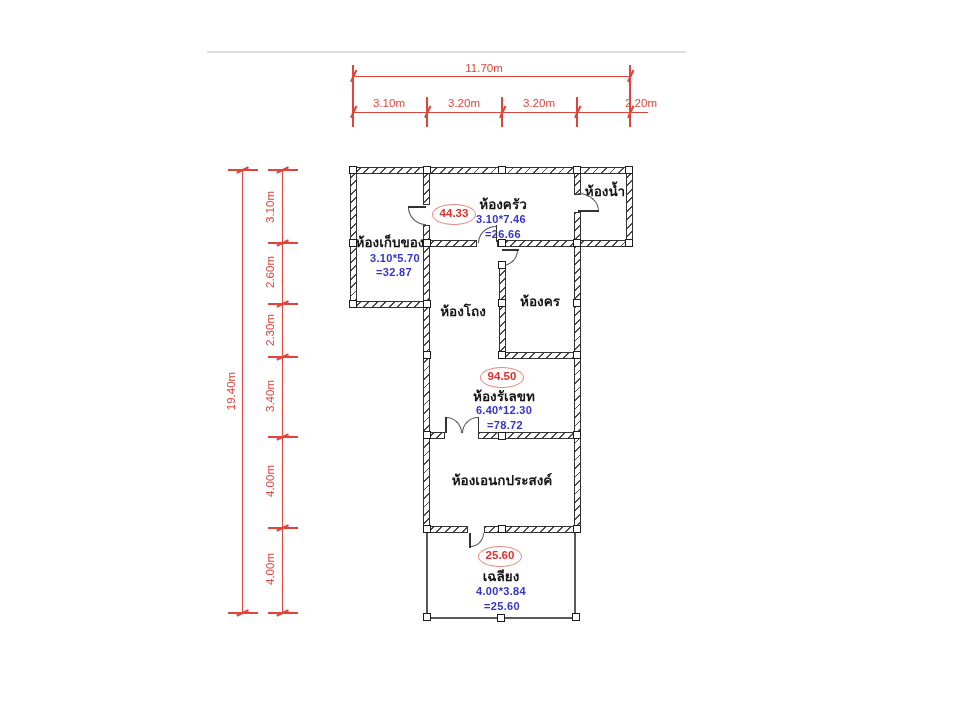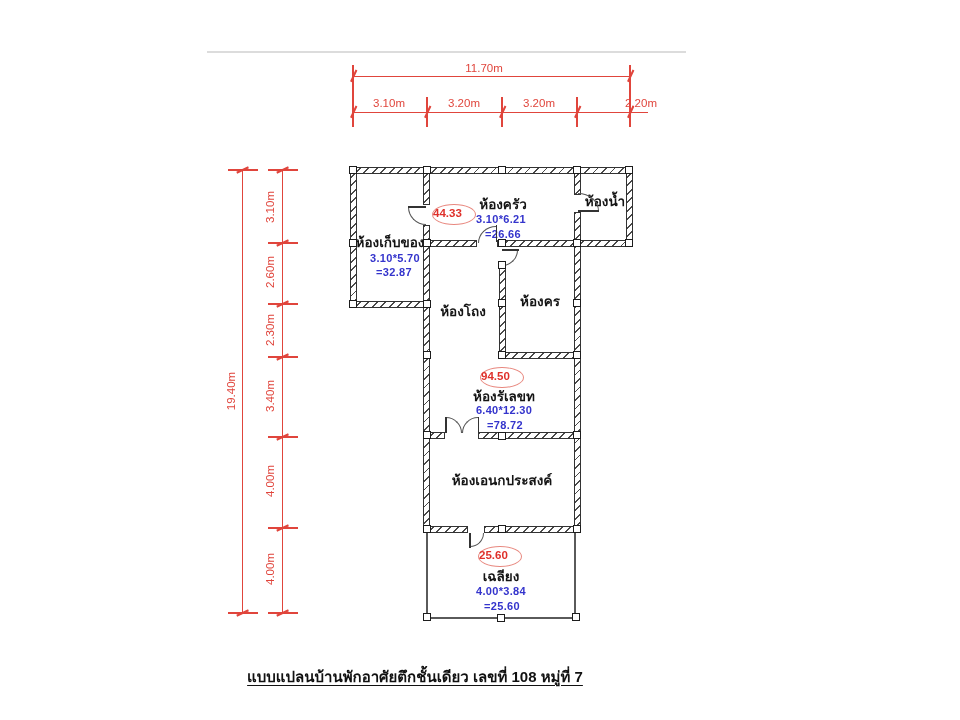--- a/index.html
+++ b/index.html
@@ -20,21 +20,21 @@
   .arc{border:0 solid #555;box-sizing:border-box;z-index:3;}
   
   .rl{background:#e0453c;}
   .tickH{width:13px;height:1.5px;background:#e0453c;transform:rotate(-65deg);}
   .tickV{width:13px;height:1.5px;background:#e0453c;transform:rotate(-25deg);}
   .dimtxt{color:#e0453c;font-size:11.5px;}
   
   .rlabel{color:#141414;font-size:13.5px;font-weight:bold;}
   .bluetxt{color:#3434cc;font-size:11px;font-weight:bold;letter-spacing:.3px;}
   .badge{width:42px;height:19px;border:1.4px solid #e8887f;border-radius:50%;
-         color:#df312b;font-size:11.5px;font-weight:bold;text-align:left;line-height:17px;
+         color:#df312b;font-size:11.5px;font-weight:bold;text-align:center;line-height:17px;
          background:transparent;}
   .caption{color:#111;font-size:15px;font-weight:bold;text-decoration:underline;
            text-underline-offset:3px;}
   .grayrule{background:#dcdcdc;}
 </style>
 </head>
 <body>
 
 <div id="page">
 
@@ -169,24 +169,24 @@
     <div class="abs arc" style="left:446px;top:417px;width:16px;height:16px;border-top-width:1.2px;border-right-width:1.2px;border-top-right-radius:100%;"></div>
     <div class="abs leaf" style="left:477.5px;top:417px;width:1.5px;height:16px;"></div>
     <div class="abs arc" style="left:462px;top:417px;width:16px;height:16px;border-top-width:1.2px;border-left-width:1.2px;border-top-left-radius:100%;"></div>
 
     <div class="abs leaf" style="left:469px;top:533px;width:1.5px;height:15px;"></div>
     <div class="abs arc" style="left:470px;top:533px;width:14px;height:14px;border-bottom-width:1.2px;border-right-width:1.2px;border-bottom-right-radius:100%;"></div>
   </div>
 
   <div>
     <div class="abs ctr rlabel" style="left:503px;top:204px;">ห้องครัว</div>
-    <div class="abs ctr bluetxt" style="left:501px;top:219px;">3.10*6.21</div>
+    <div class="abs ctr bluetxt" style="left:501px;top:219px;">3.10*7.46</div>
     <div class="abs ctr bluetxt" style="left:503px;top:234px;">=26.66</div>
 
-    <div class="abs ctr rlabel" style="left:605px;top:201px;">ห้องน้ำ</div>
+    <div class="abs ctr rlabel" style="left:605px;top:191px;">ห้องน้ำ</div>
 
     <div class="abs ctr rlabel" style="left:390px;top:242px;">ห้องเก็บของ</div>
     <div class="abs ctr bluetxt" style="left:395px;top:258px;">3.10*5.70</div>
     <div class="abs ctr bluetxt" style="left:394px;top:272px;">=32.87</div>
 
     <div class="abs ctr rlabel" style="left:463px;top:311px;">ห้องโถง</div>
     <div class="abs ctr rlabel" style="left:540px;top:301px;">ห้องคร</div>
 
     <div class="abs ctr rlabel" style="left:504px;top:396px;">ห้องรัเลขท</div>
     <div class="abs ctr bluetxt" style="left:504px;top:410px;text-align:center;">6.40*12.30</div>
@@ -196,15 +196,14 @@
 
     <div class="abs ctr rlabel" style="left:501px;top:576px;">เฉลียง</div>
     <div class="abs ctr bluetxt" style="left:501px;top:591px;">4.00*3.84</div>
     <div class="abs ctr bluetxt" style="left:502px;top:606px;">=25.60</div>
   </div>
 
   <div class="abs badge" style="left:432px;top:204px;">44.33</div>
   <div class="abs badge" style="left:480px;top:367px;">94.50</div>
   <div class="abs badge" style="left:478px;top:546px;">25.60</div>
 
-  <div class="abs ctr caption" style="left:415px;top:677px;">แบบแปลนบ้านพักอาศัยตึกชั้นเดียว เลขที่ 108 หมู่ที่ 7</div>
 
 </div>
 
 </body></html>

